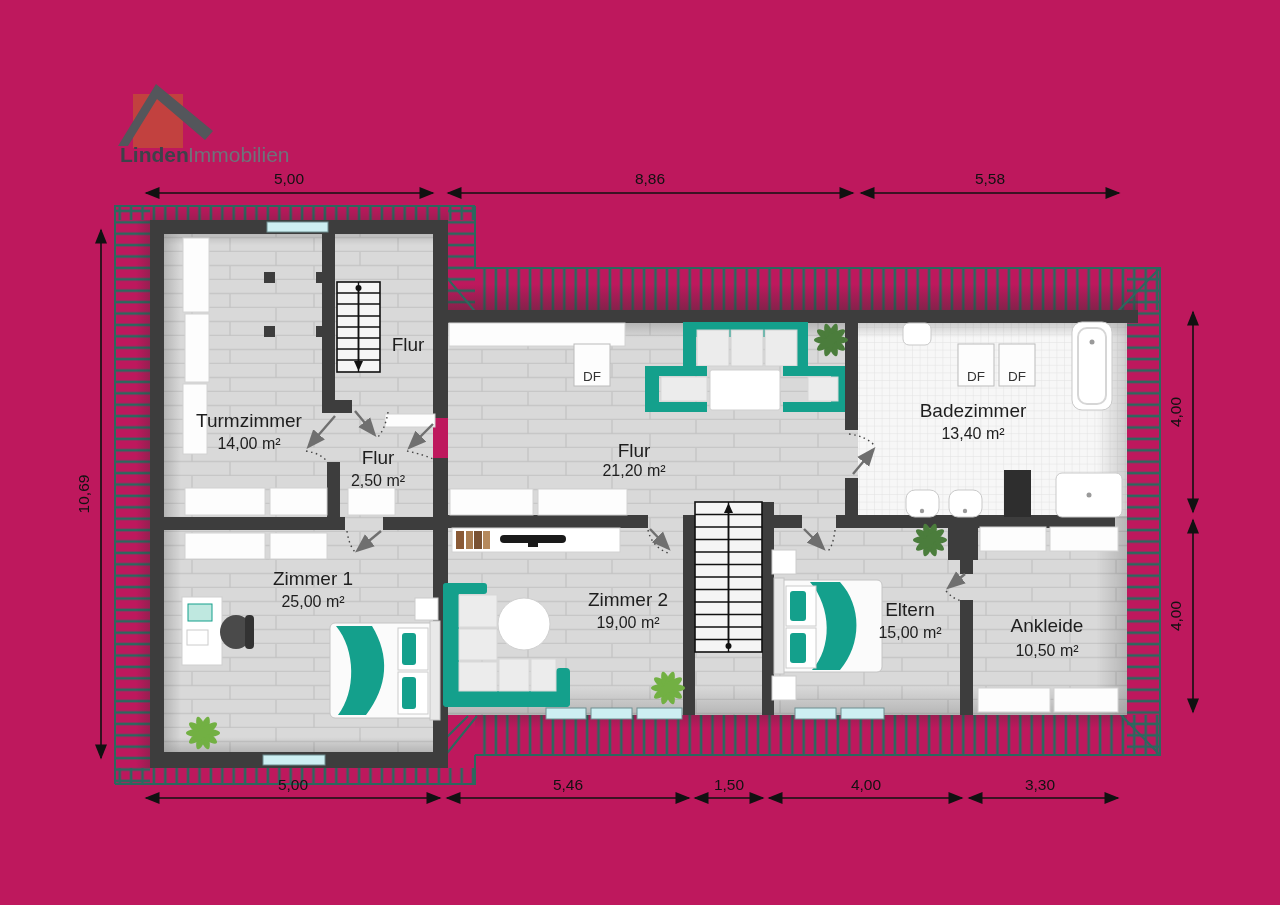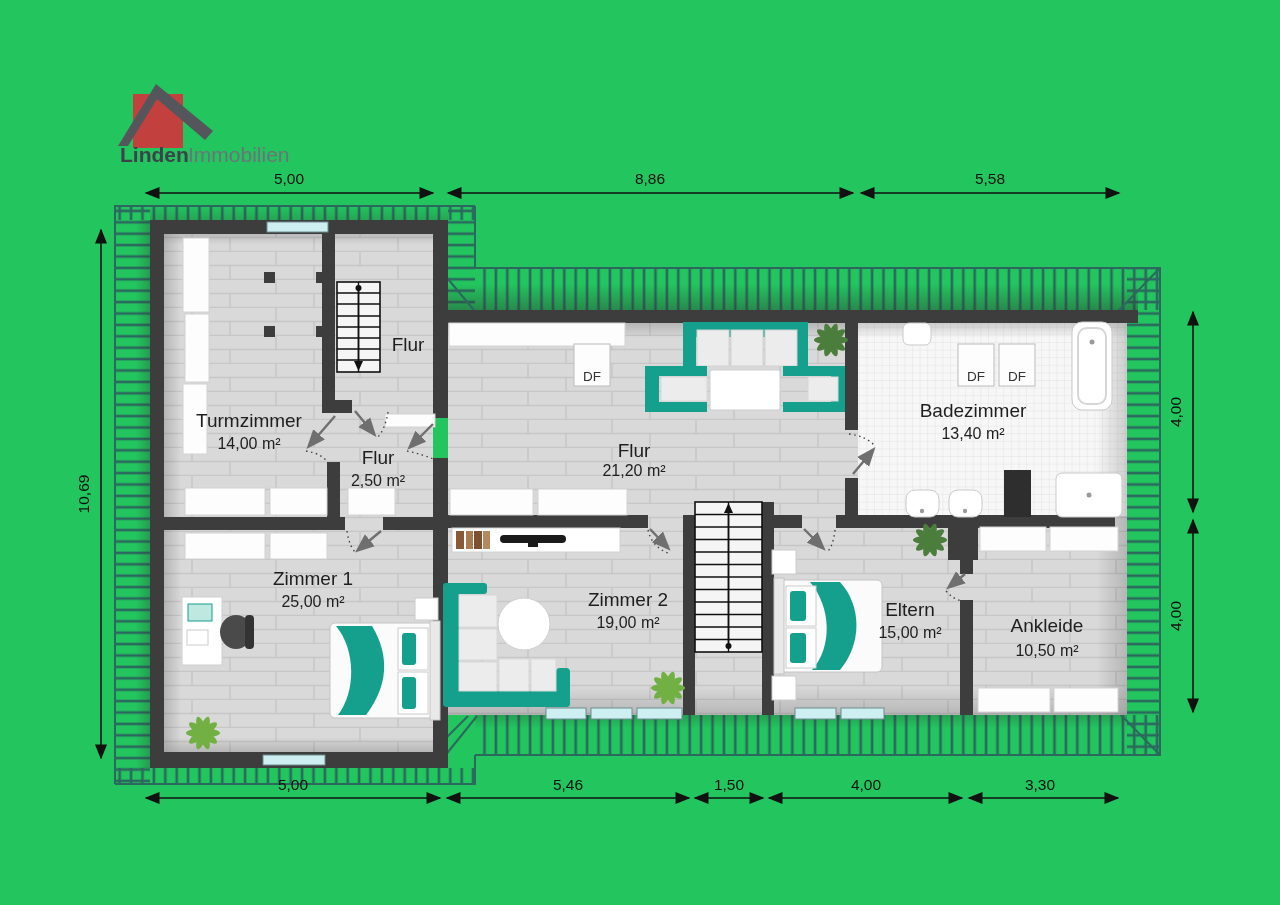--- a/index.html
+++ b/index.html
@@ -1,16 +1,16 @@
 <!DOCTYPE html>
 <html><head>
 <meta charset="utf-8">
 <style>
   html,body{margin:0;padding:0;background:#ffffff;}
-  .canvas{position:relative;width:1280px;height:905px;background:#22c55e;overflow:hidden;
+  .canvas{position:relative;width:1280px;height:905px;background:#be185d;overflow:hidden;
           font-family:"Liberation Sans",sans-serif;}
   svg{position:absolute;left:0;top:0;}
   text{font-family:"Liberation Sans",sans-serif;fill:#1e1e1e;}
   .room-name{font-size:19px;}
   .room-area{font-size:16px;}
   .dim-label{font-size:15.5px;fill:#111;}
   .df-label{font-size:13.5px;fill:#333;}
   .logo-bold{font-size:21px;font-weight:bold;fill:#3d424a;}
   .logo-light{font-size:21px;fill:#6e737a;}
 </style>

